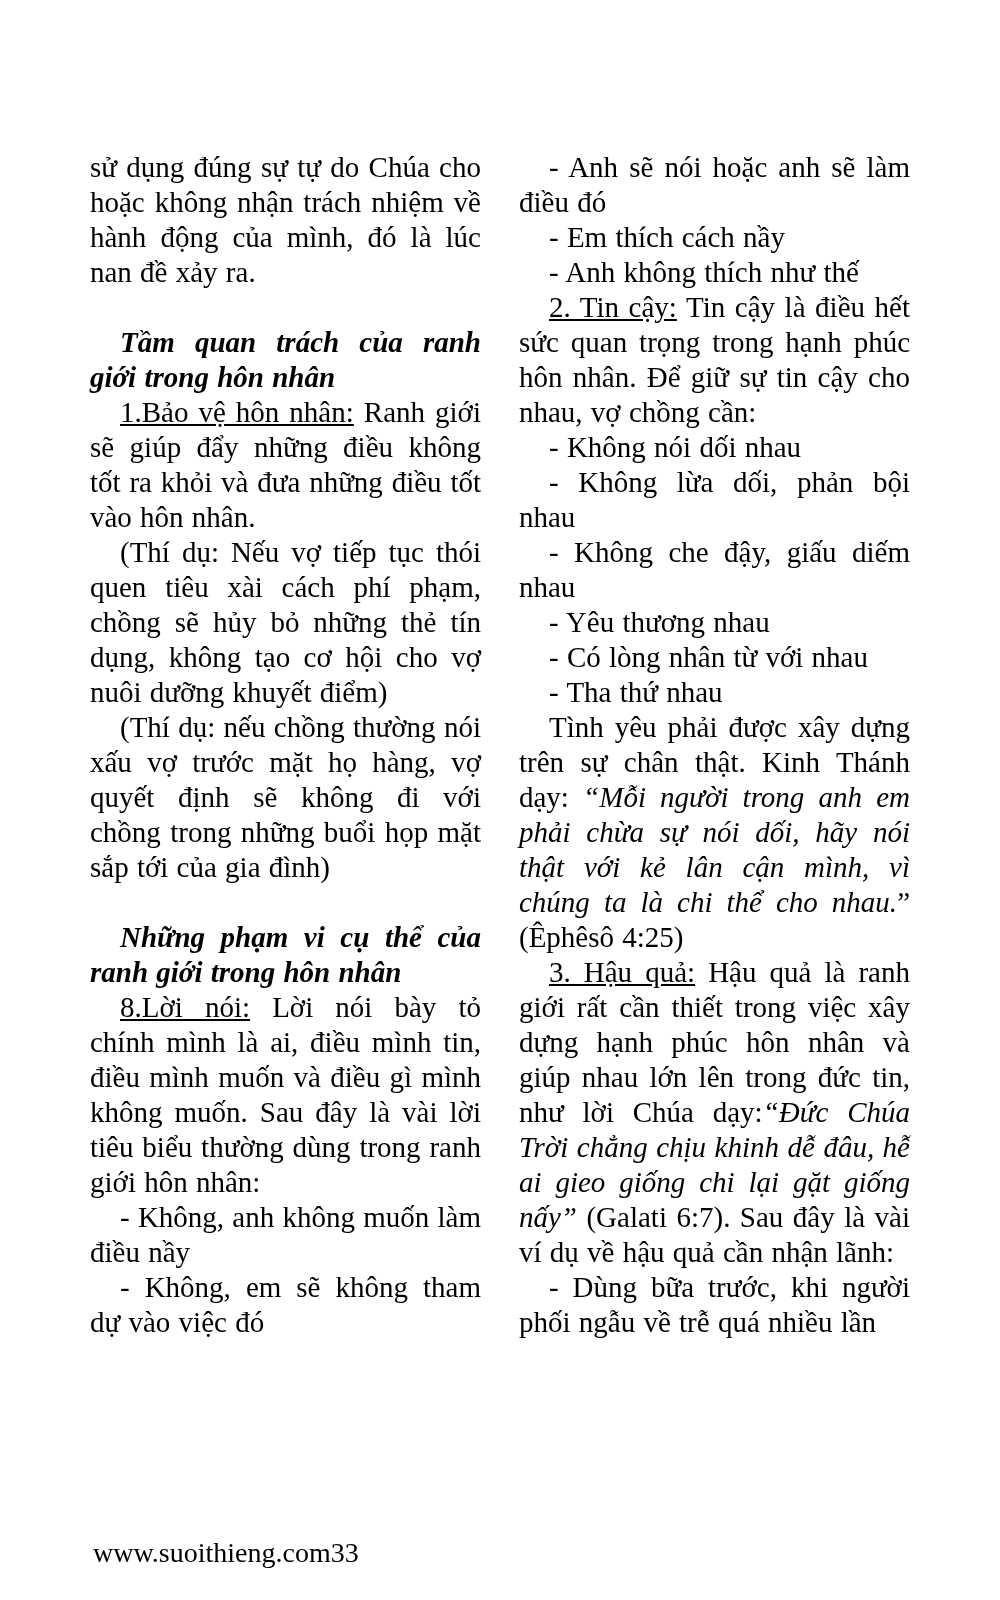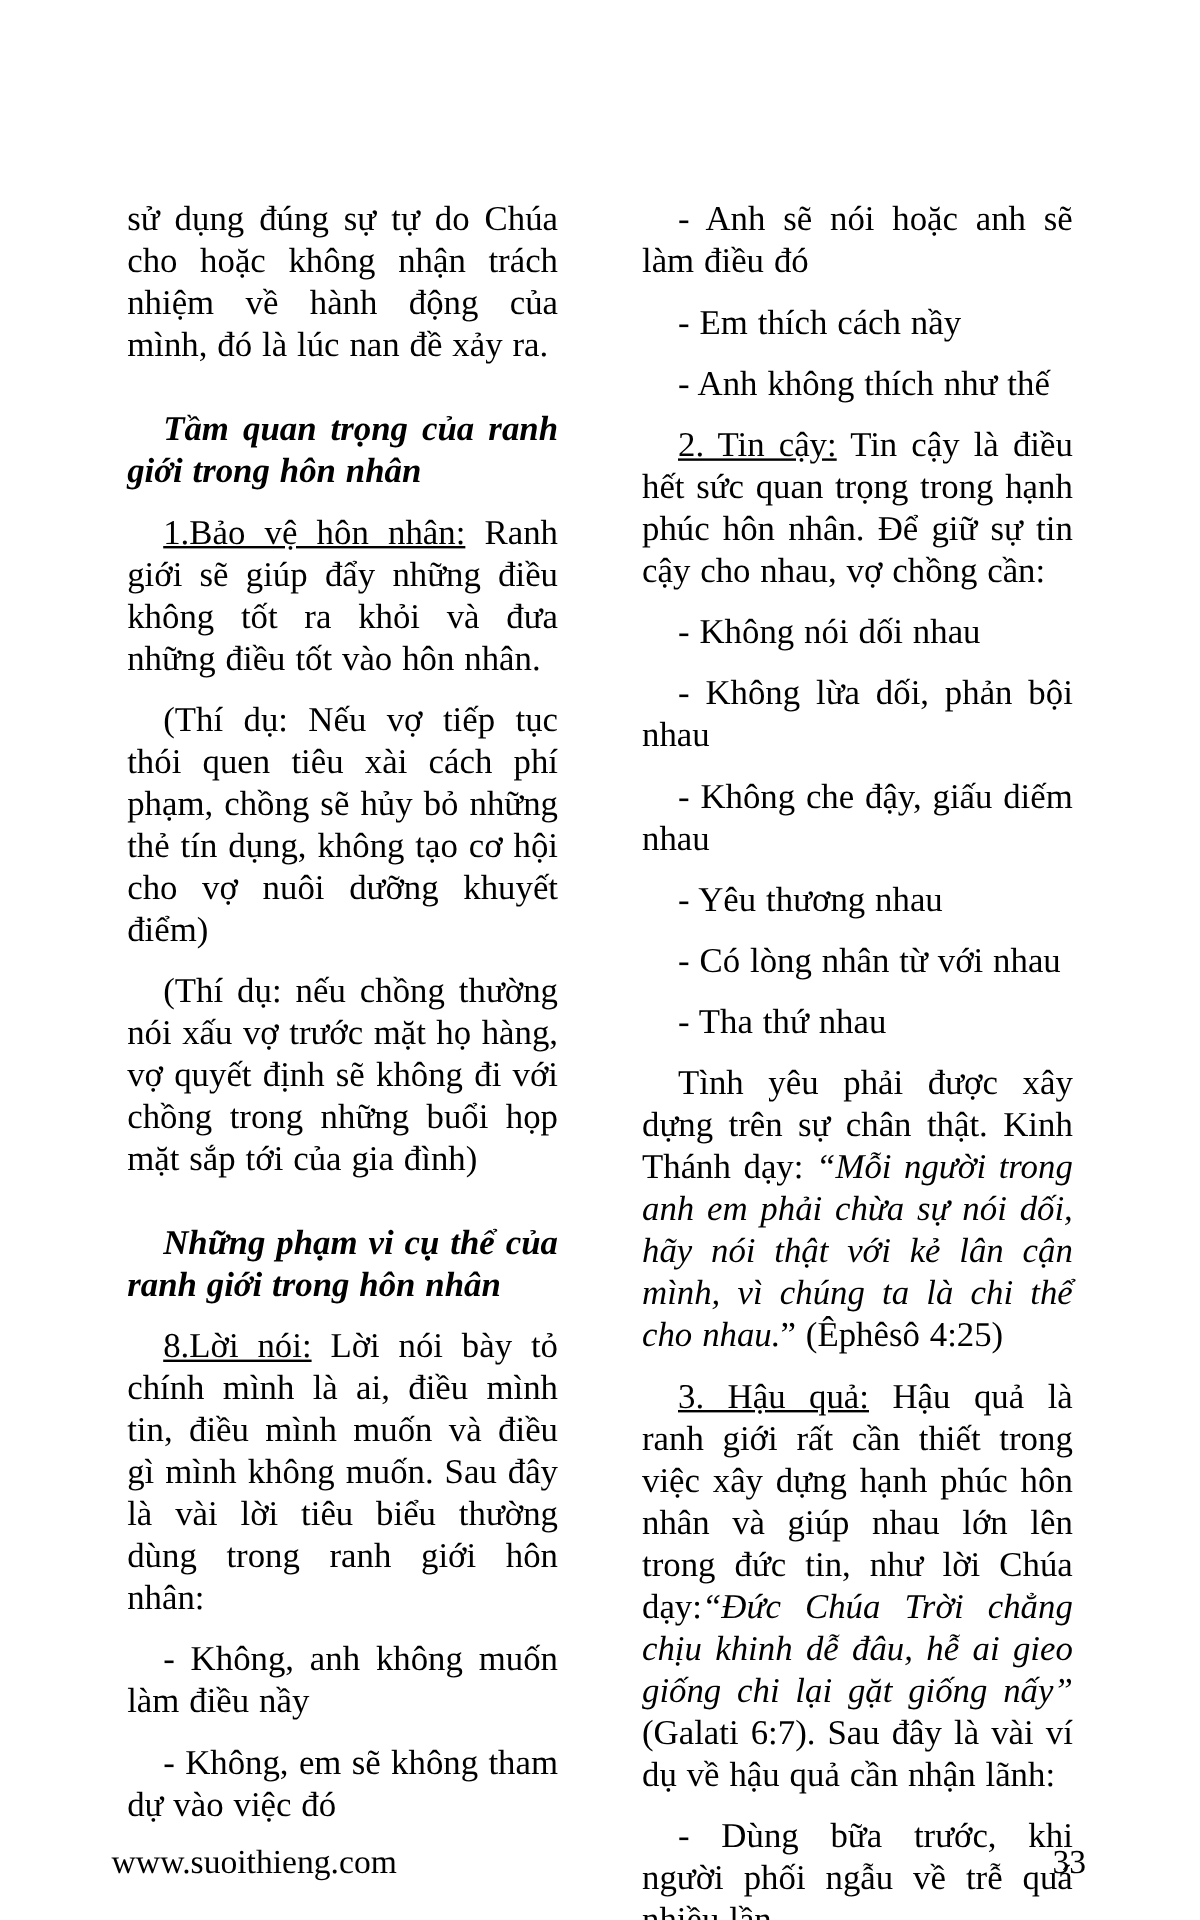--- a/index.html
+++ b/index.html
@@ -20,56 +20,55 @@
     position: absolute;
     left: 90px;
     top: 150px;
     display: flex;
     gap: 38px;
   }
   .col {
     width: 391px;
   }
   .col p {
-    margin: 16px;
+    margin: 0;
     font-size: 29px;
     line-height: 35px;
     text-align: justify;
     text-indent: 30px;
     word-spacing: 1px;
   }
   .col p.noindent { text-indent: 0; }
   .col p.heading {
     font-weight: bold;
     font-style: italic;
     margin-top: 35px;
   }
   .col span.u { text-decoration: underline; }
   .col span.i { font-style: italic; }
   .footer {
     position: absolute;
     left: 93px;
     top: 1538px;
     width: 812px;
     display: flex;
-    justify-content: space-between;
     align-items: baseline;
     font-size: 28px;
     line-height: 30px;
   }
 </style>
 </head>
 <body>
 
 <div class="page">
 
   <main class="columns">
     <section class="col" id="col-left">
         <p class="noindent"><span>sử dụng đúng sự tự do Chúa cho hoặc không nhận trách nhiệm về hành động của mình, đó là lúc nan đề xảy ra.</span></p>
-        <p class="heading"><span>Tầm quan trọng của ranh giới trong hôn nhân</span></p>
+        <p class="heading"><span>Tầm quan trách của ranh giới trong hôn nhân</span></p>
         <p><span class="u">1.Bảo vệ hôn nhân:</span><span> Ranh giới sẽ giúp đẩy những điều không tốt ra khỏi và đưa những điều tốt vào hôn nhân.</span></p>
         <p><span>(Thí dụ: Nếu vợ tiếp tục thói quen tiêu xài cách phí phạm, chồng sẽ hủy bỏ những thẻ tín dụng, không tạo cơ hội cho vợ nuôi dưỡng khuyết điểm)</span></p>
         <p><span>(Thí dụ: nếu chồng thường nói xấu vợ trước mặt họ hàng, vợ quyết định sẽ không đi với chồng trong những buổi họp mặt sắp tới của gia đình)</span></p>
         <p class="heading"><span>Những phạm vi cụ thể của ranh giới trong hôn nhân</span></p>
         <p><span class="u">8.Lời nói:</span><span> Lời nói bày tỏ chính mình là ai, điều mình tin, điều mình muốn và điều gì mình không muốn. Sau đây là vài lời tiêu biểu thường dùng trong ranh giới hôn nhân:</span></p>
         <p><span>- Không, anh không muốn làm điều nầy</span></p>
         <p><span>- Không, em sẽ không tham dự vào việc đó</span></p>
       </section>
     <section class="col" id="col-right">
         <p><span>- Anh sẽ nói hoặc anh sẽ làm điều đó</span></p>

